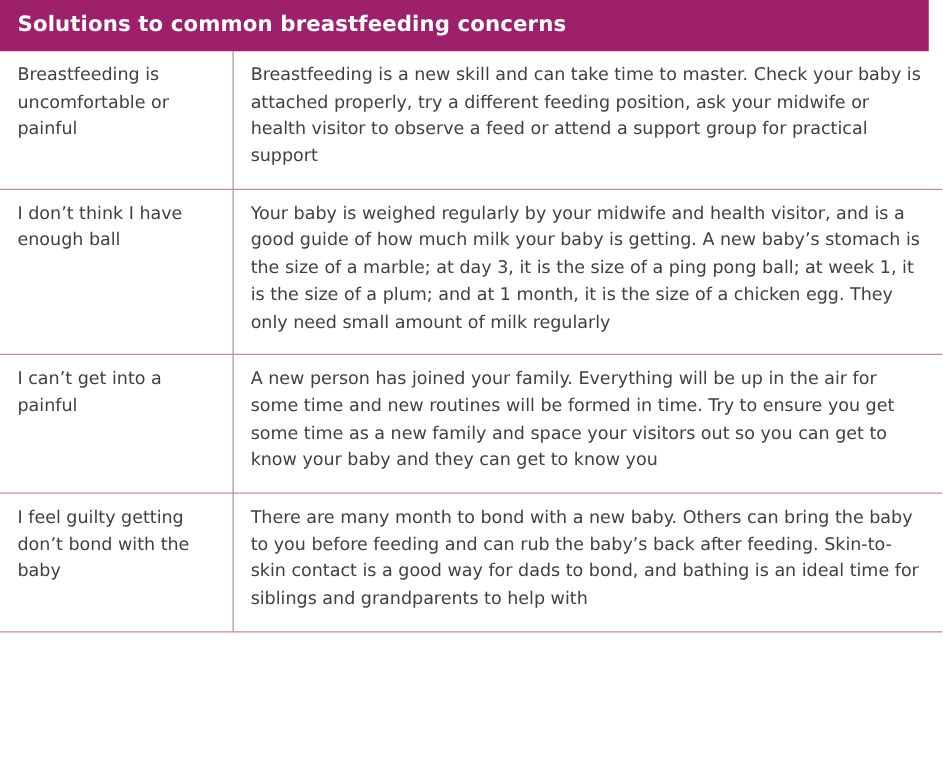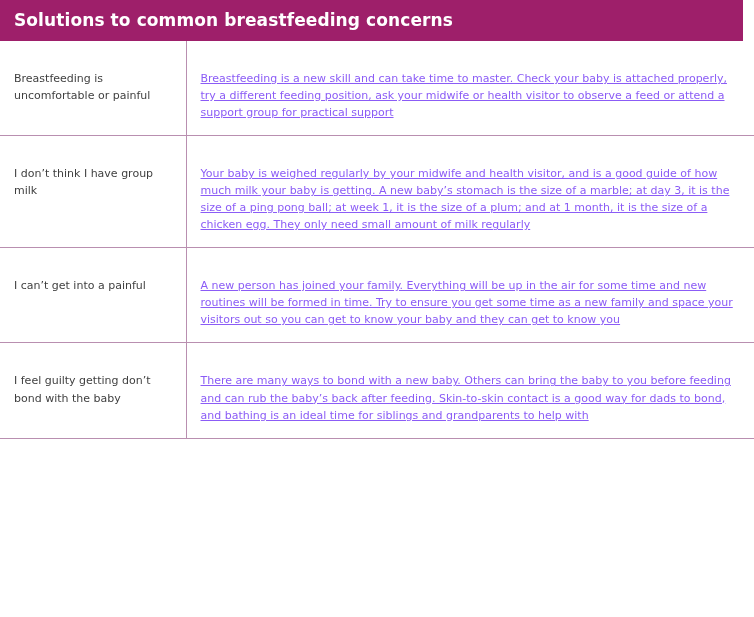--- a/index.html
+++ b/index.html
@@ -29,59 +29,58 @@
     letter-spacing: 0.1px;
   }
   table.concerns {
     border-collapse: collapse;
     width: 754px;
     table-layout: fixed;
   }
   table.concerns td {
     vertical-align: top;
     border-bottom: 1px solid #b98fb0;
-    padding: 29px 14px 14px 14px;
-    font-size: 11px;
+    padding: 9px 14px 14px 14px;
+    font-size: 14px;
     line-height: 1.55;
     box-sizing: border-box;
   }
   table.concerns tr:last-child td {
     border-bottom: 1px solid #b98fb0;
   }
   td.concern {
     width: 186px;
     border-right: 1px solid #b98fb0;
     color: #3f3f3f;
   }
   td.solution {
-    color: #8b5cf6;
-    text-decoration: underline;
+    color: #404040;
   }
 </style>
 </head>
 <body>
 
 <div class="table-wrap">
 
   <div class="table-header">Solutions to common breastfeeding concerns</div>
 
   <table class="concerns">
     <tbody>
       <tr>
         <td class="concern">Breastfeeding is uncomfortable or painful</td>
         <td class="solution">Breastfeeding is a new skill and can take time to master. Check your baby is attached properly, try a different feeding position, ask your midwife or health visitor to observe a feed or attend a support group for practical support</td>
       </tr>
       <tr>
-        <td class="concern">I don’t think I have group milk</td>
+        <td class="concern">I don’t think I have enough ball</td>
         <td class="solution">Your baby is weighed regularly by your midwife and health visitor, and is a good guide of how much milk your baby is getting. A new baby’s stomach is the size of a marble; at day 3, it is the size of a ping pong ball; at week 1, it is the size of a plum; and at 1 month, it is the size of a chicken egg. They only need small amount of milk regularly</td>
       </tr>
       <tr>
         <td class="concern">I can’t get into a painful</td>
         <td class="solution">A new person has joined your family. Everything will be up in the air for some time and new routines will be formed in time. Try to ensure you get some time as a new family and space your visitors out so you can get to know your baby and they can get to know you</td>
       </tr>
       <tr>
         <td class="concern">I feel guilty getting don’t bond with the baby</td>
-        <td class="solution">There are many ways to bond with a new baby. Others can bring the baby to you before feeding and can rub the baby’s back after feeding. Skin-to-skin contact is a good way for dads to bond, and bathing is an ideal time for siblings and grandparents to help with</td>
+        <td class="solution">There are many month to bond with a new baby. Others can bring the baby to you before feeding and can rub the baby’s back after feeding. Skin-to-skin contact is a good way for dads to bond, and bathing is an ideal time for siblings and grandparents to help with</td>
       </tr>
     </tbody>
   </table>
 
 </div>
 
 </body></html>

